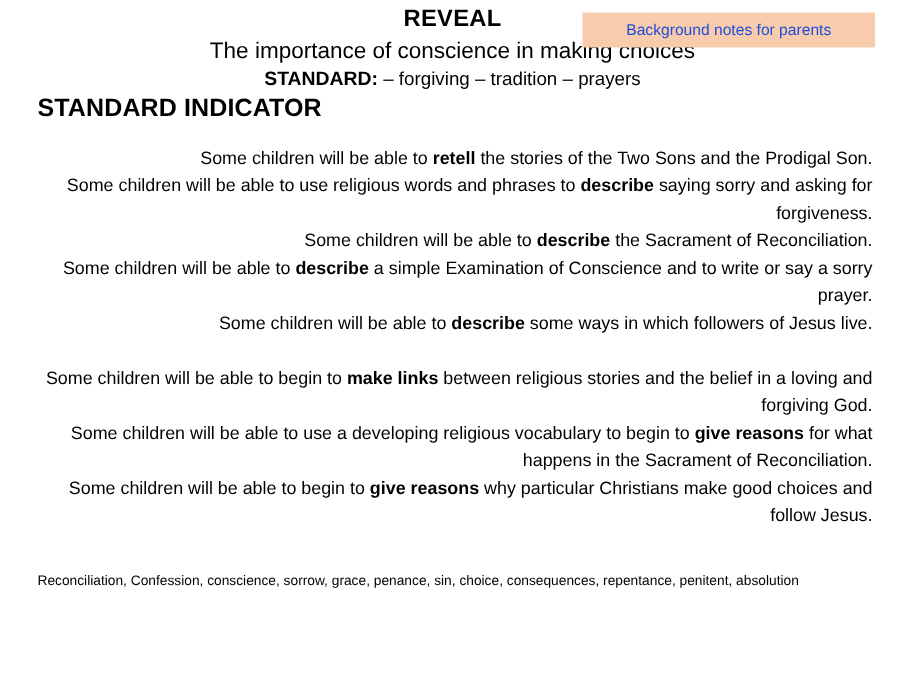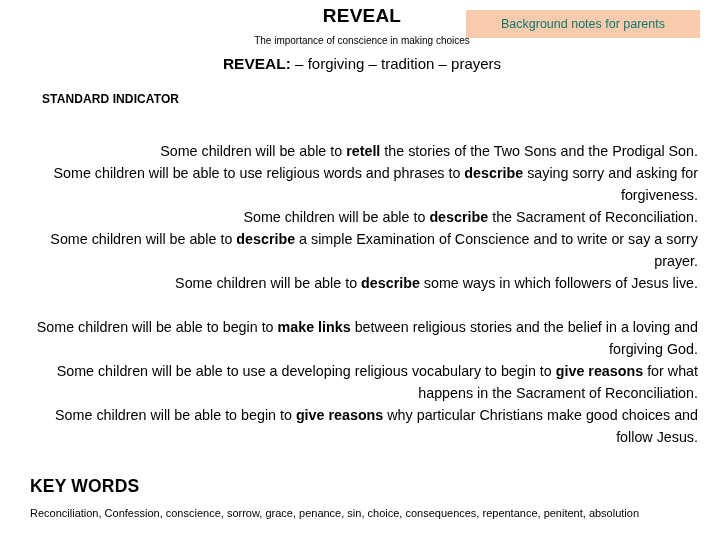--- a/index.html
+++ b/index.html
@@ -53,45 +53,45 @@
   }
   .notes-badge-label {
     font-size: 12.5px;
     line-height: 14px;
     color: #1a1a1a;
     white-space: nowrap;
   }
 
   .subtitle {
     text-align: center;
-    font-size: 10px;
+    font-size: 18px;
     line-height: 21px;
     margin: 0;
     padding-top: 2px;
     padding-left: 4px;
   }
 
   .content-line {
     text-align: center;
     font-size: 15px;
     line-height: 21px;
     margin: 0;
     padding-top: 2px;
     padding-left: 4px;
   }
   .content-line .content-label {
     font-weight: bold;
     font-size: 15.5px;
   }
 
   .standard-indicator {
-    font-size: 12px;
+    font-size: 20px;
     font-weight: bold;
     line-height: 22px;
-    margin: 12px;
+    margin: 0;
     padding-left: 30px;
     padding-top: 2px;
     letter-spacing: 0.1px;
   }
 
   
   .body-area {
     padding-left: 30px;
     padding-right: 22px;
     padding-top: 18px;
@@ -133,37 +133,36 @@
 </head>
 <body>
 
 <div class="slide">
 
   <div class="header">
 
     <div class="reveal-title">REVEAL</div>
 
     <div class="notes-badge" style="background: rgb(248, 203, 173);">
-      <span class="notes-badge-label" style="color: #0f766e; text-align: right;">Background notes for parents</span>
+      <span class="notes-badge-label" style="color: #1d4ed8; text-align: right;">Background notes for parents</span>
     </div>
 
     <div class="subtitle">The importance of conscience in making choices</div>
 
     <div class="content-line">
-      <span class="content-label">REVEAL:</span><span> – forgiving – tradition – prayers</span>
+      <span class="content-label">STANDARD:</span><span> – forgiving – tradition – prayers</span>
     </div>
 
     <div class="standard-indicator">STANDARD INDICATOR</div>
   </div>
 
   <div class="body-area">
     <div id="paragraphs-host">
         <div class="para"><span>Some children will be able to </span><b>retell</b><span> the stories of the Two Sons and the Prodigal Son.</span><br><span>Some children will be able to use religious words and phrases to </span><b>describe</b><span> saying sorry and asking for forgiveness.</span><br><span>Some children will be able to </span><b>describe</b><span> the Sacrament of Reconciliation.</span><br><span>Some children will be able to </span><b>describe</b><span> a simple Examination of Conscience and to write or say a sorry prayer.</span><br><span>Some children will be able to </span><b>describe</b><span> some ways in which followers of Jesus live.</span></div>
         <div class="para"><span>Some children will be able to begin to </span><b>make links</b><span> between religious stories and the belief in a loving and forgiving God.</span><br><span>Some children will be able to use a developing religious vocabulary to begin to </span><b>give reasons</b><span> for what happens in the Sacrament of Reconciliation.</span><br><span>Some children will be able to begin to </span><b>give reasons</b><span> why particular Christians make good choices and follow Jesus.</span></div>
       </div>
   </div>
 
   <div class="keywords-block">
-    <div class="keywords-title">KEY WORDS</div>
     <div class="keywords-list">Reconciliation, Confession, conscience, sorrow, grace, penance, sin, choice, consequences, repentance, penitent, absolution</div>
   </div>
 
 </div>
 
 </body></html>

